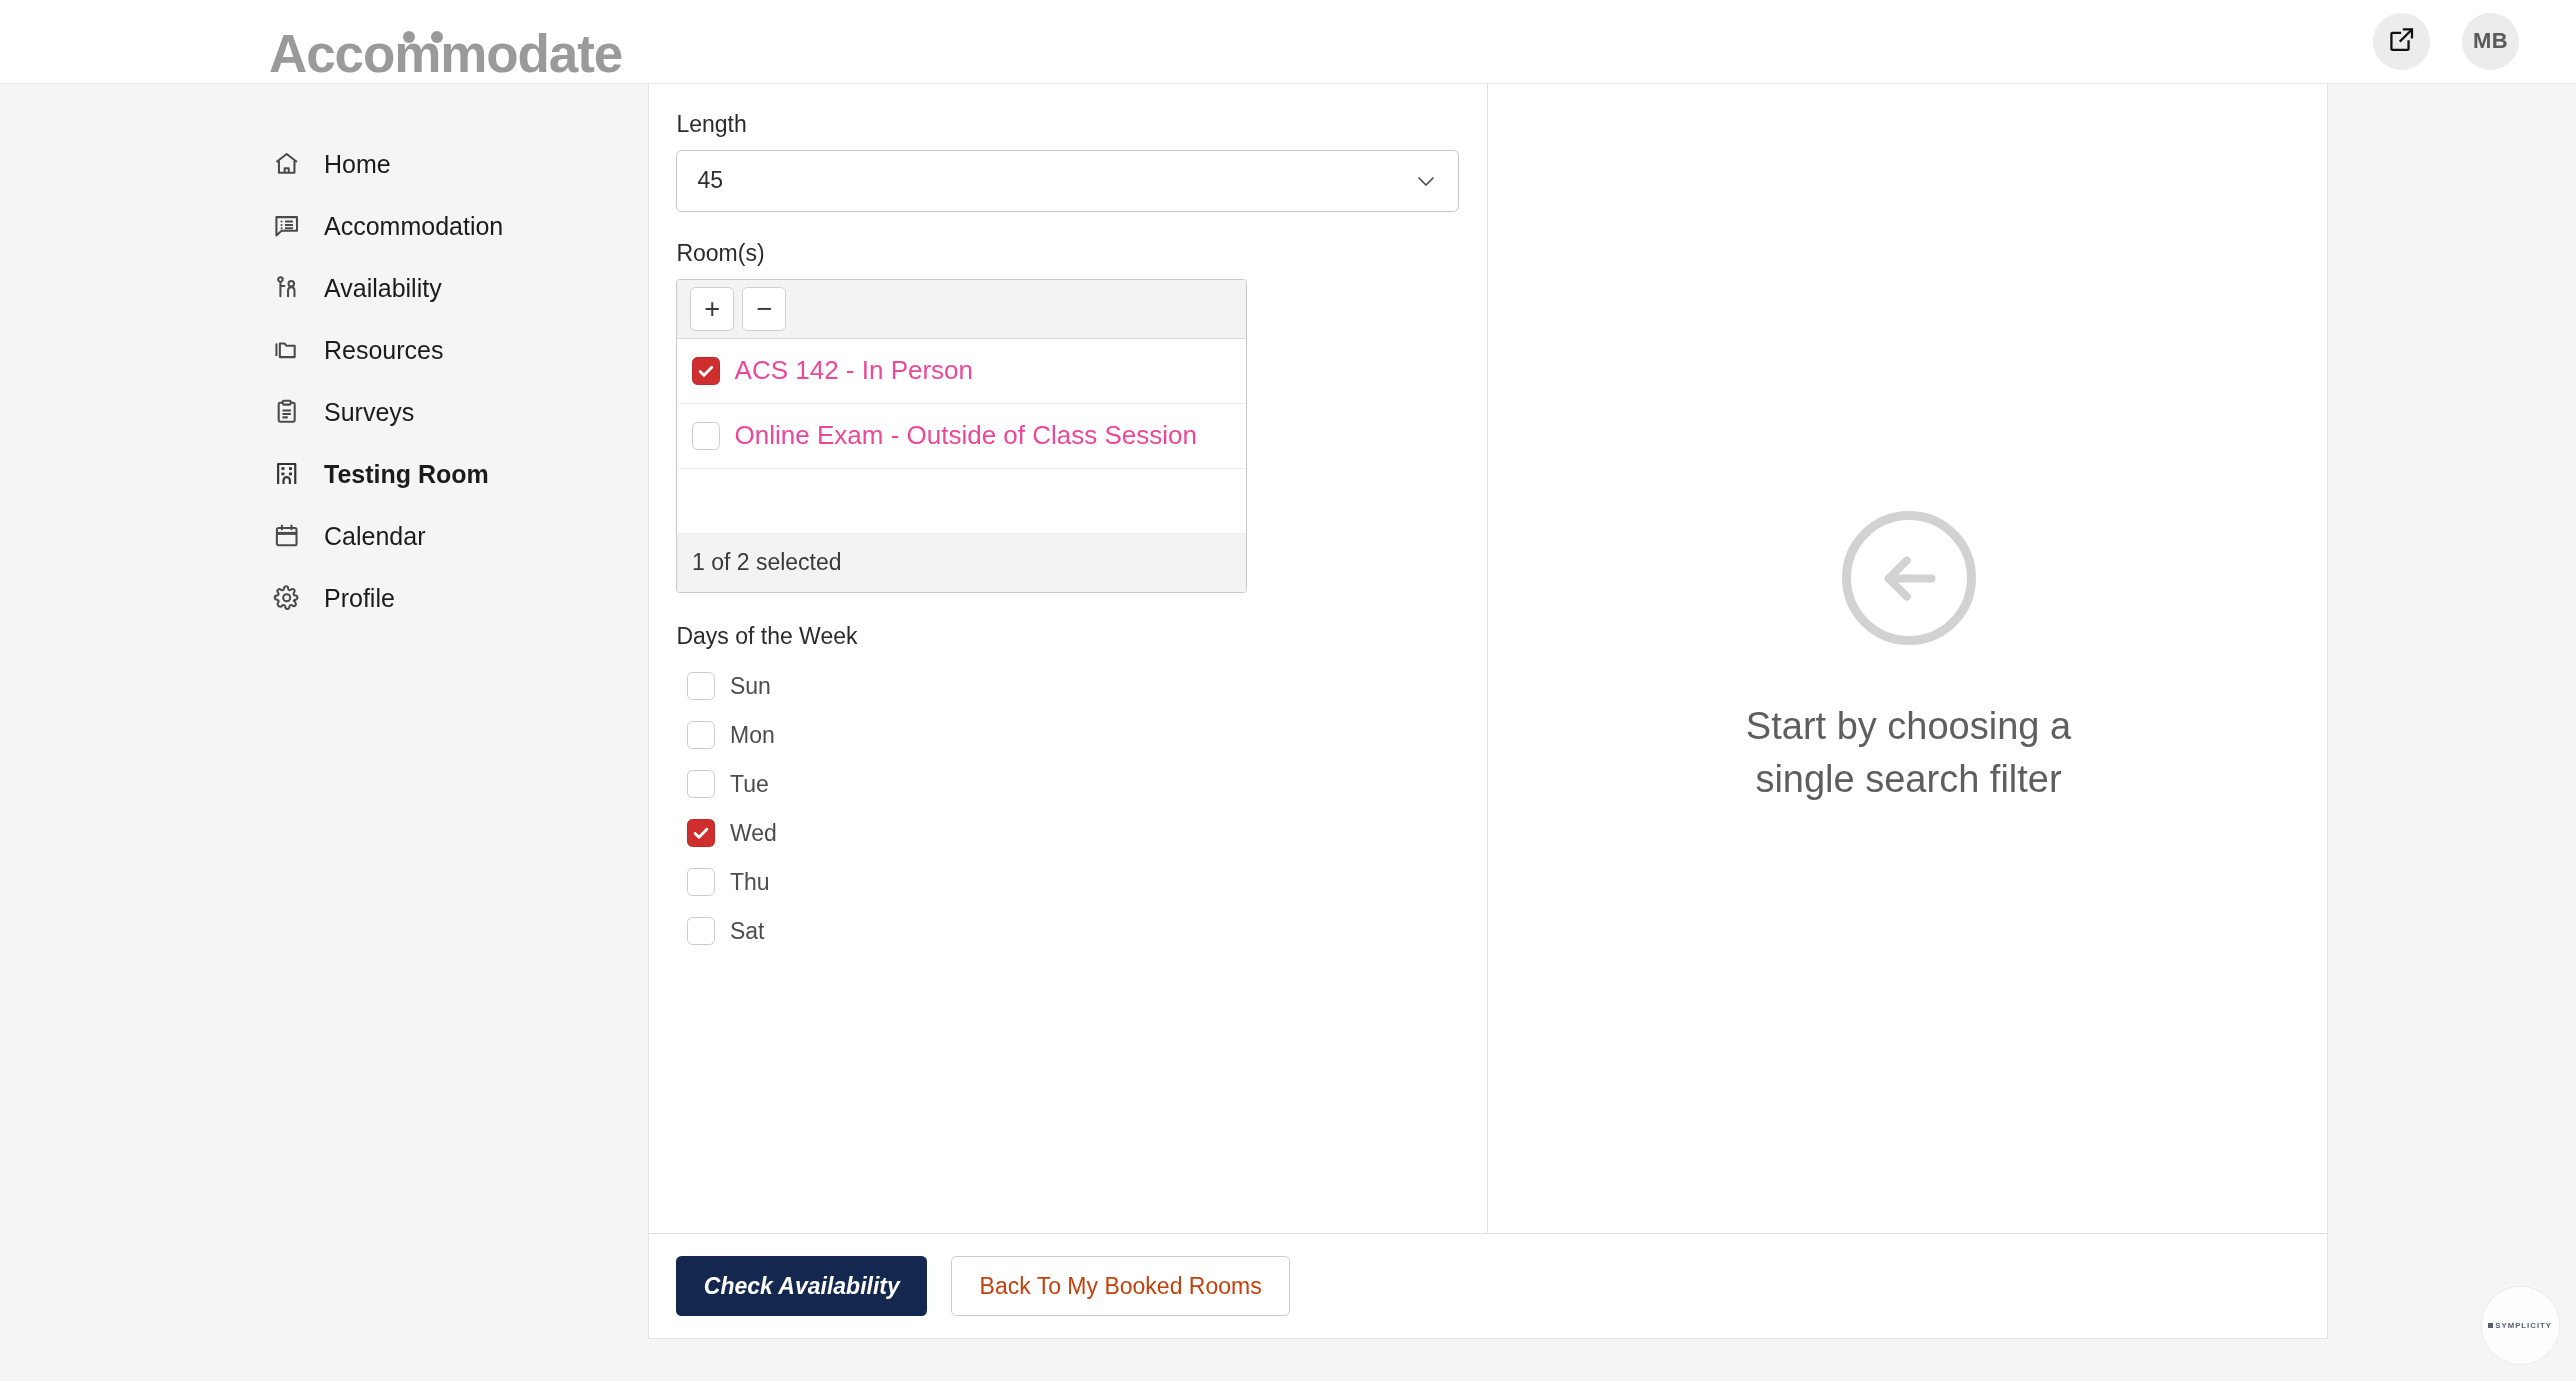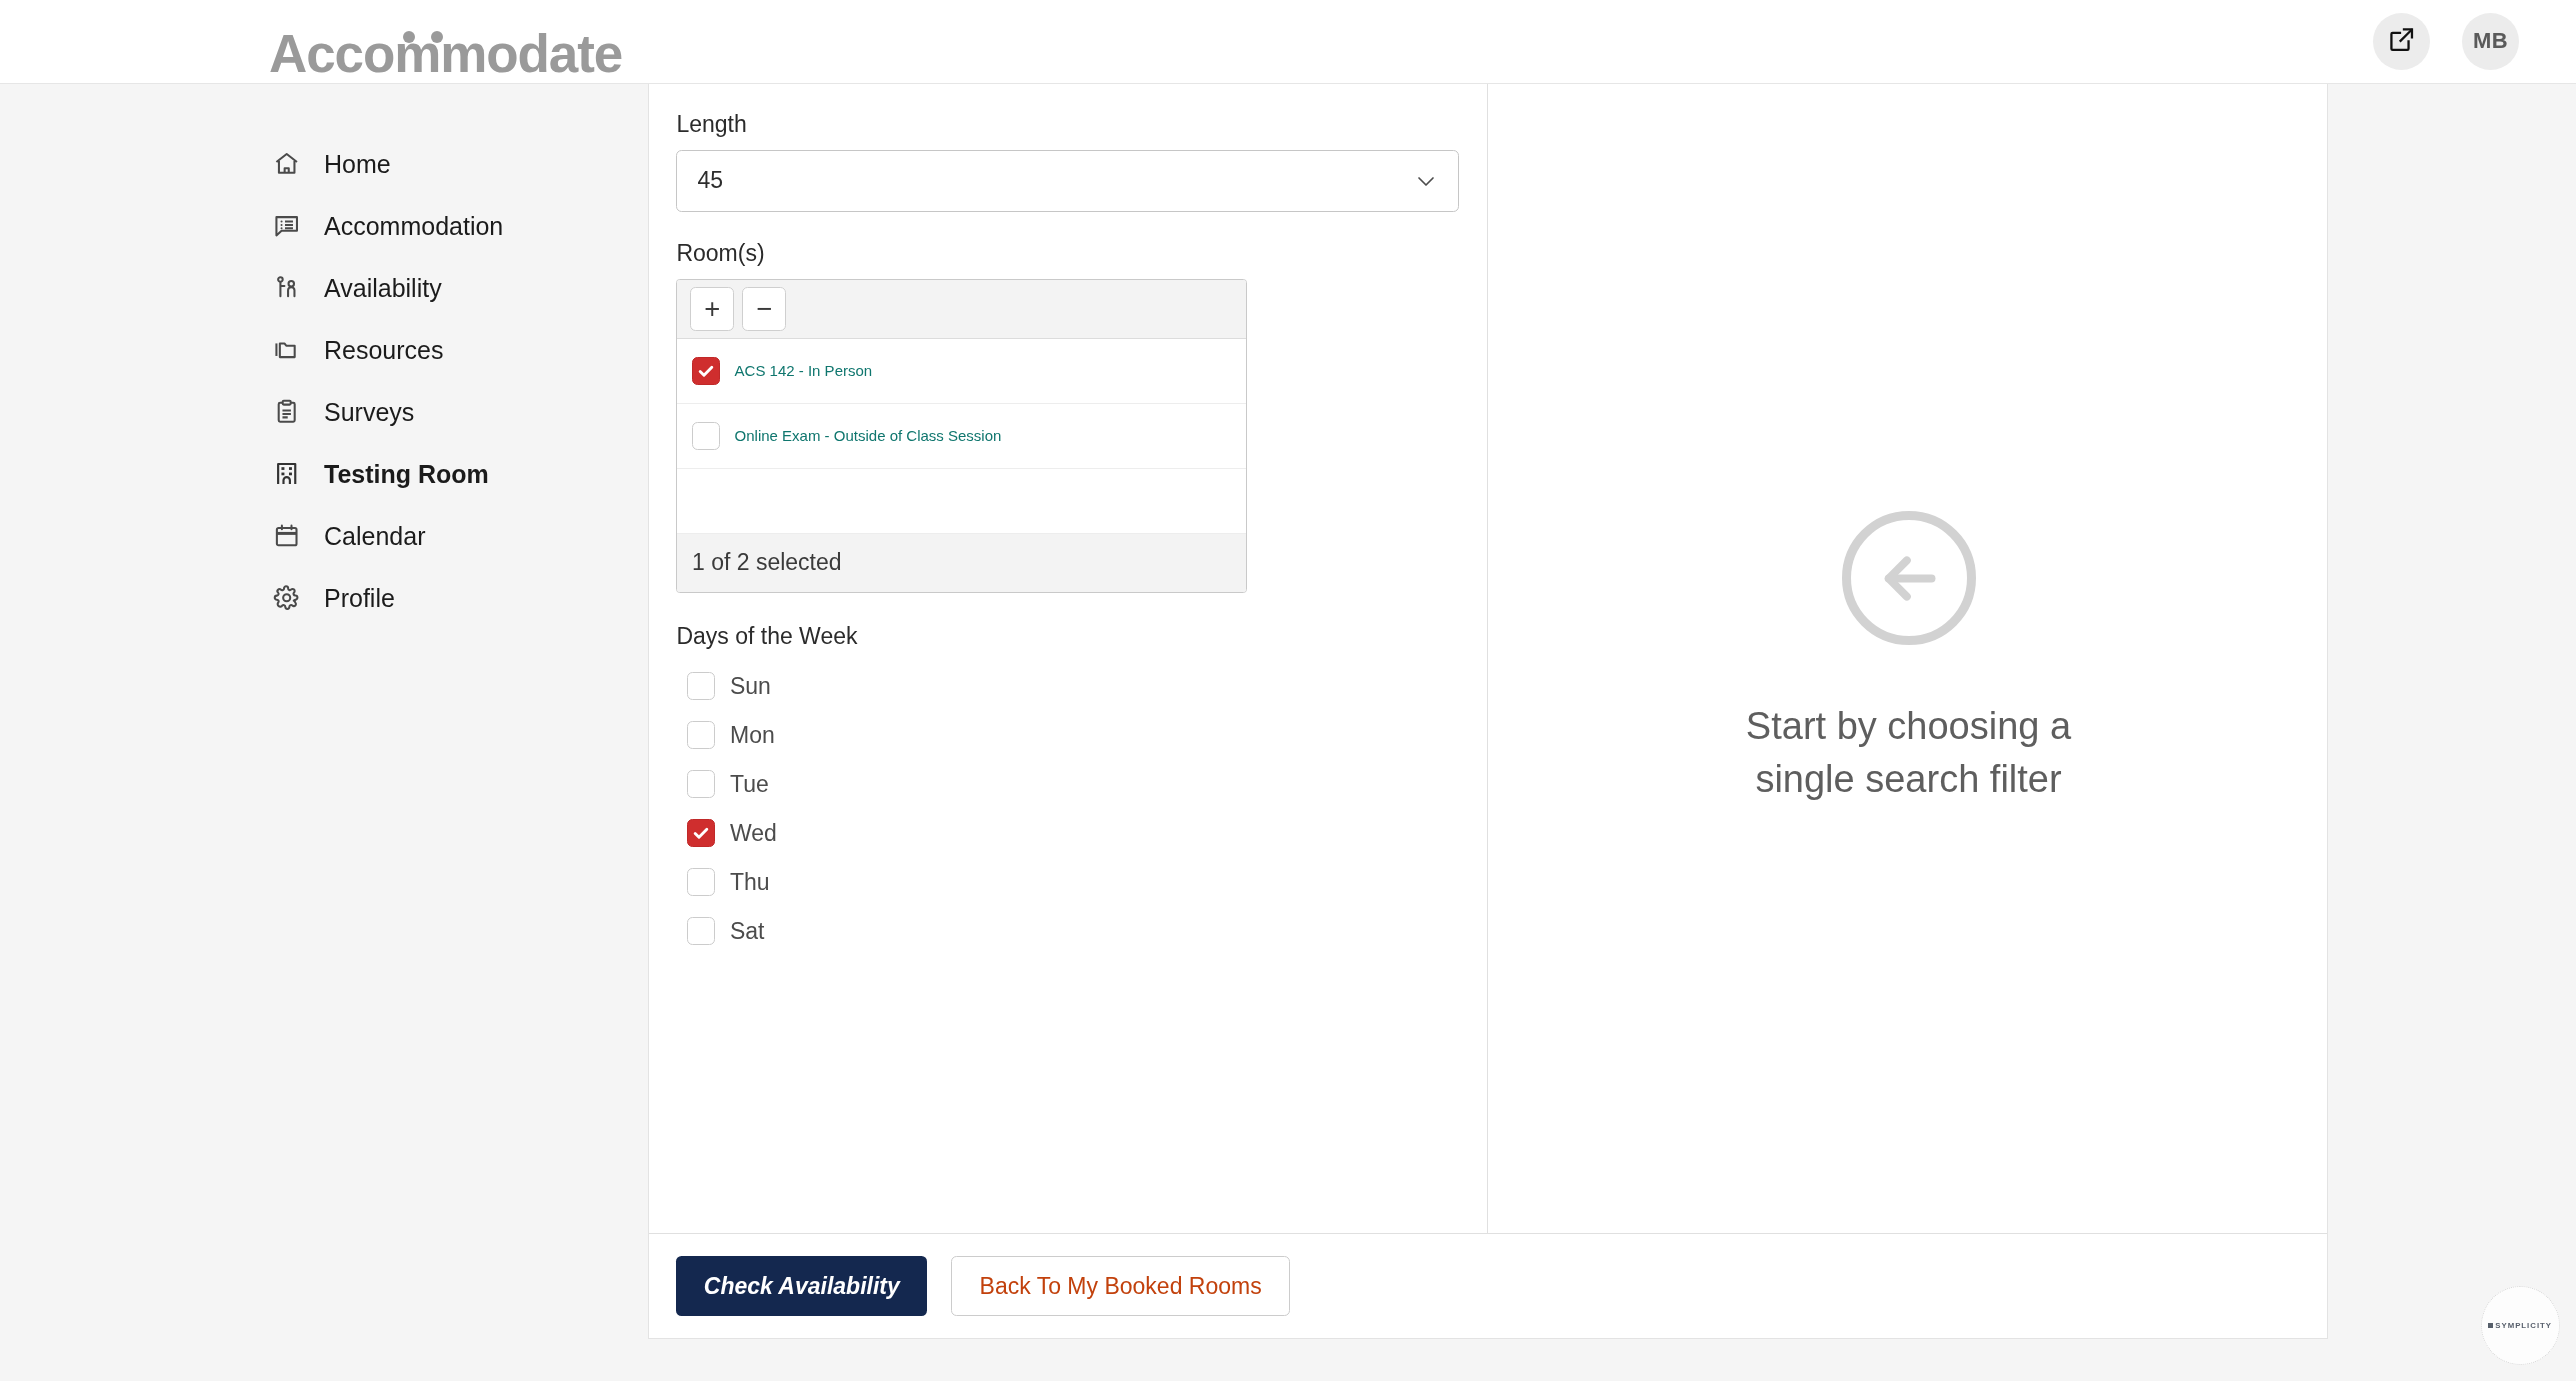--- a/index.html
+++ b/index.html
@@ -187,22 +187,22 @@
     height: 65px;
     border-bottom: 0.9px solid #ededed;
     display: flex; align-items: center;
     padding-left: 14.6px;
     gap: 14.6px;
     background: #ffffff;
     cursor: pointer;
   }
   .ms-row.blank { cursor: default; }
   .ms-label {
-    font-size: 15px;
-    color: #0f766e;
+    font-size: 26px;
+    color: #ec4899;
   }
   .ms-footer {
     height: 58px;
     background: #f3f3f3;
     display: flex; align-items: center;
     padding-left: 14.6px;
     font-size: 23px;
     color: #3a3a3a;
   }
 

